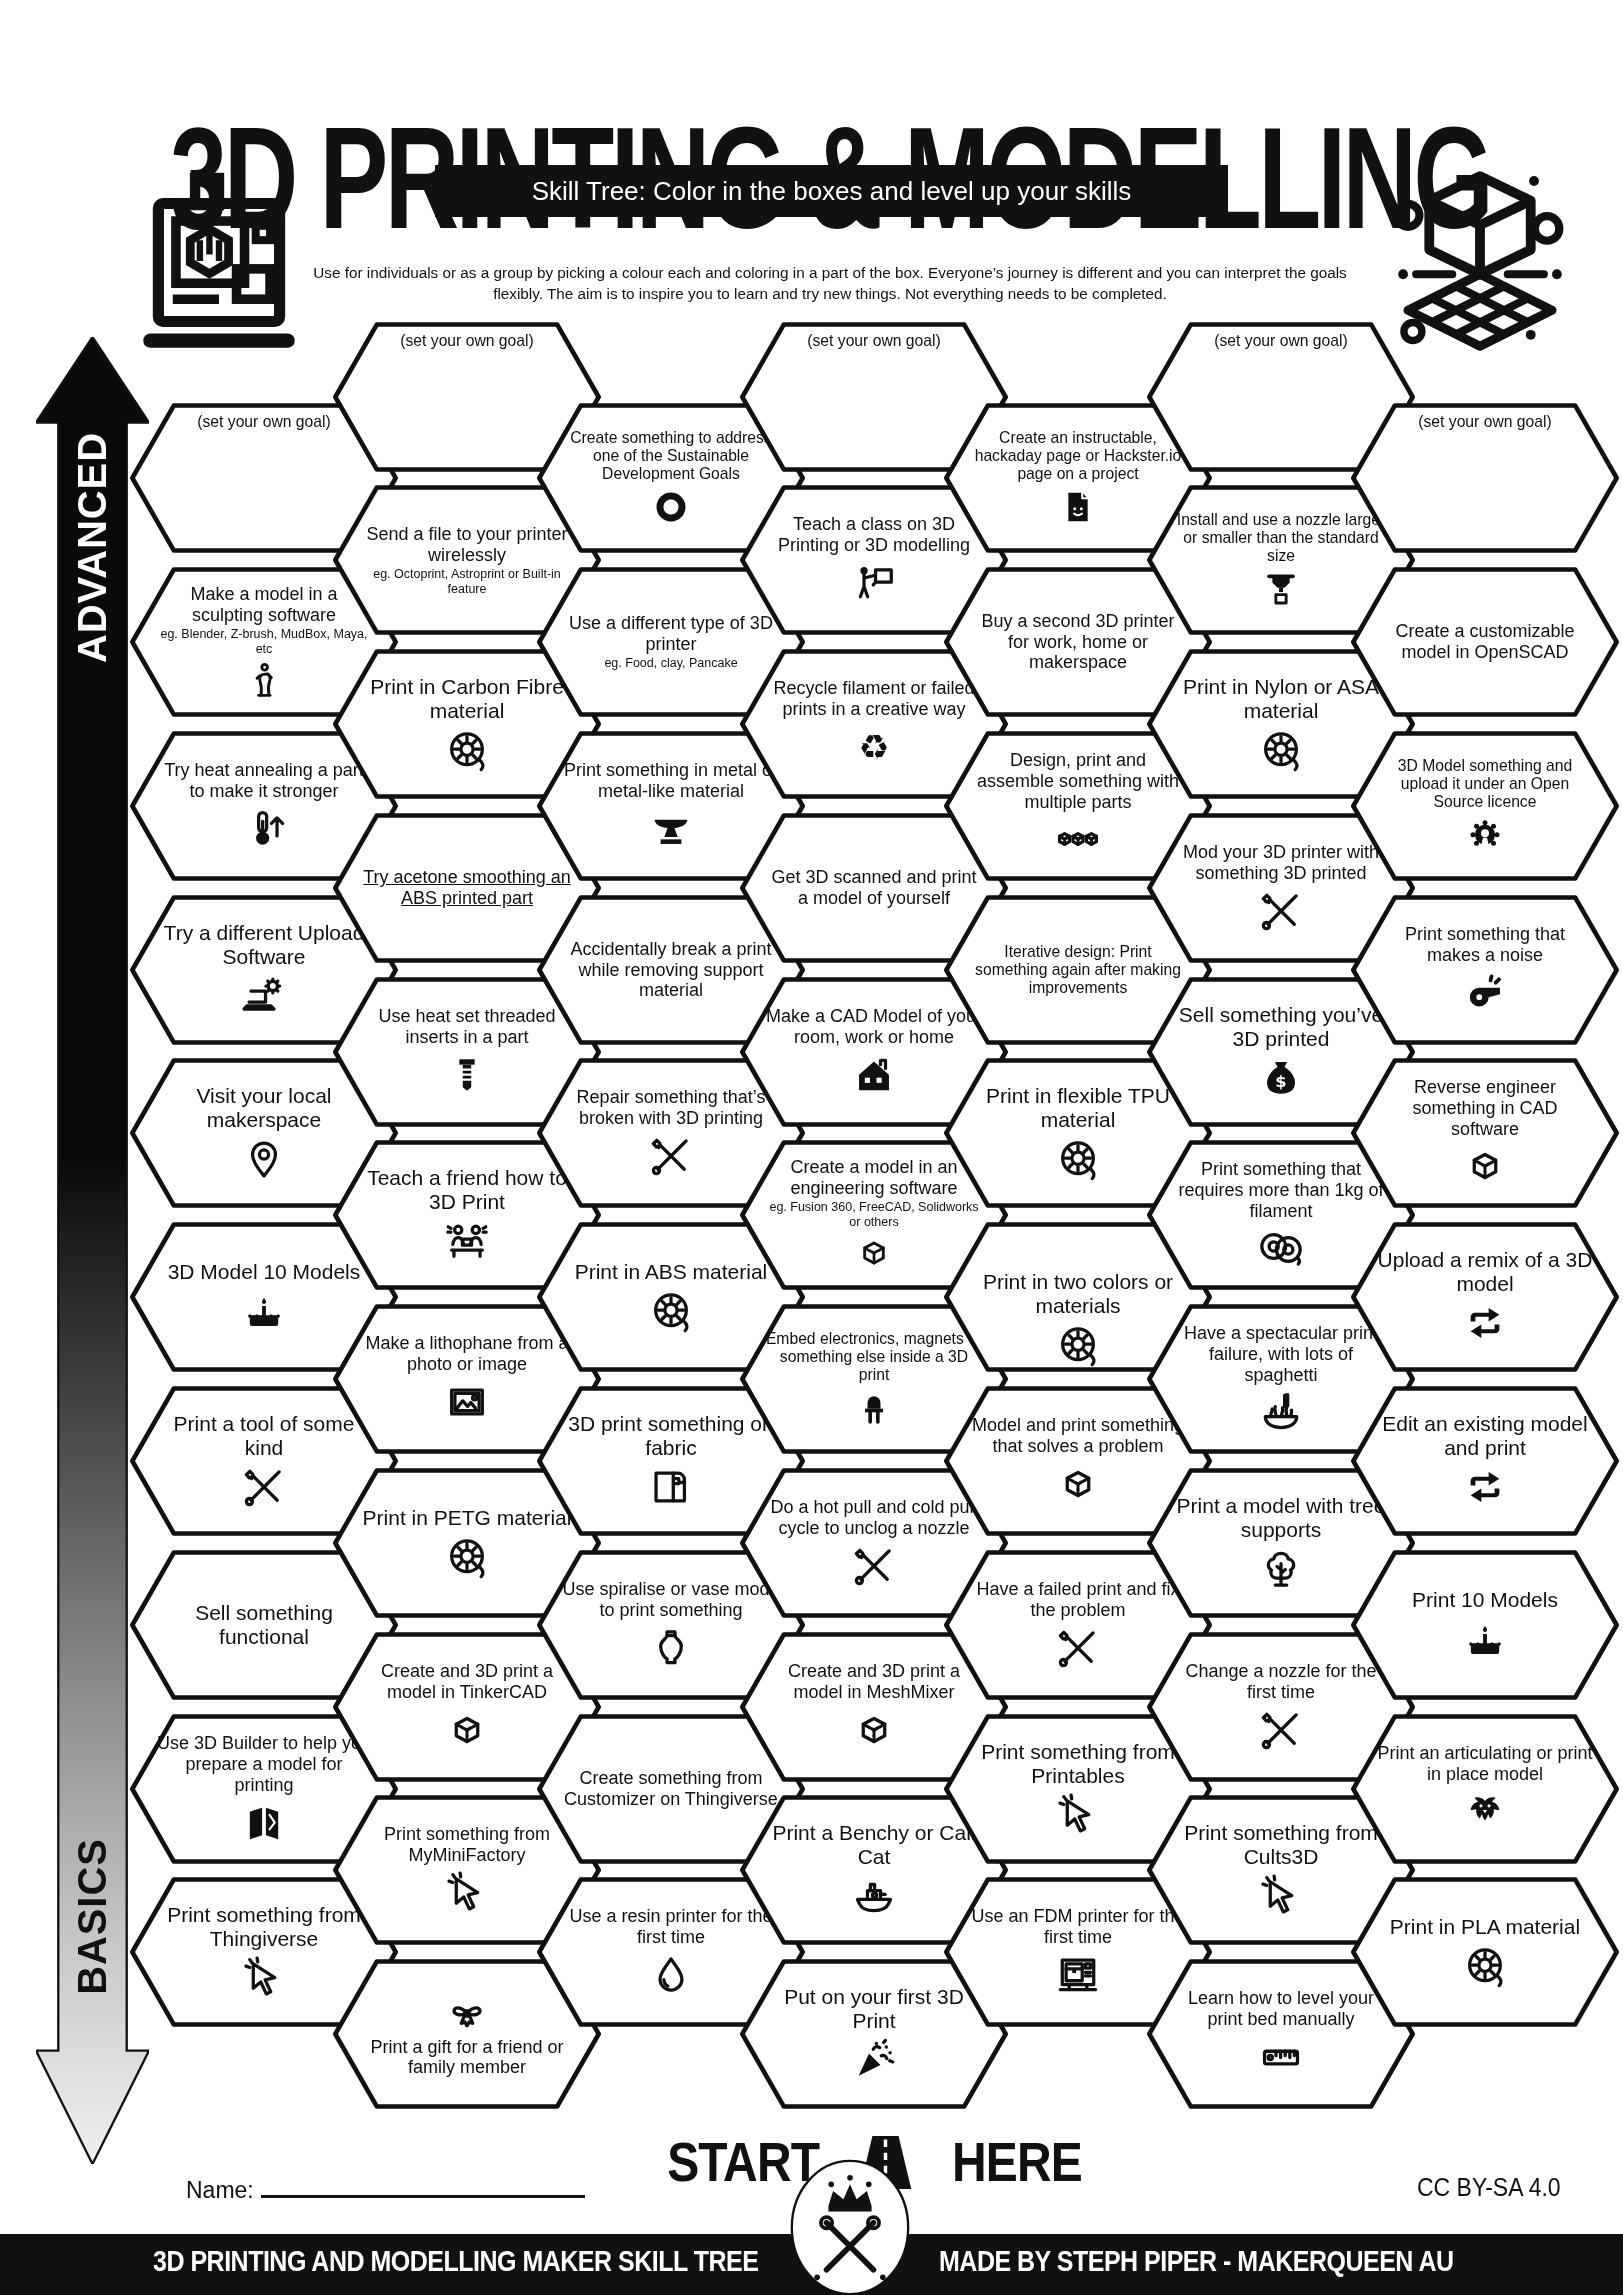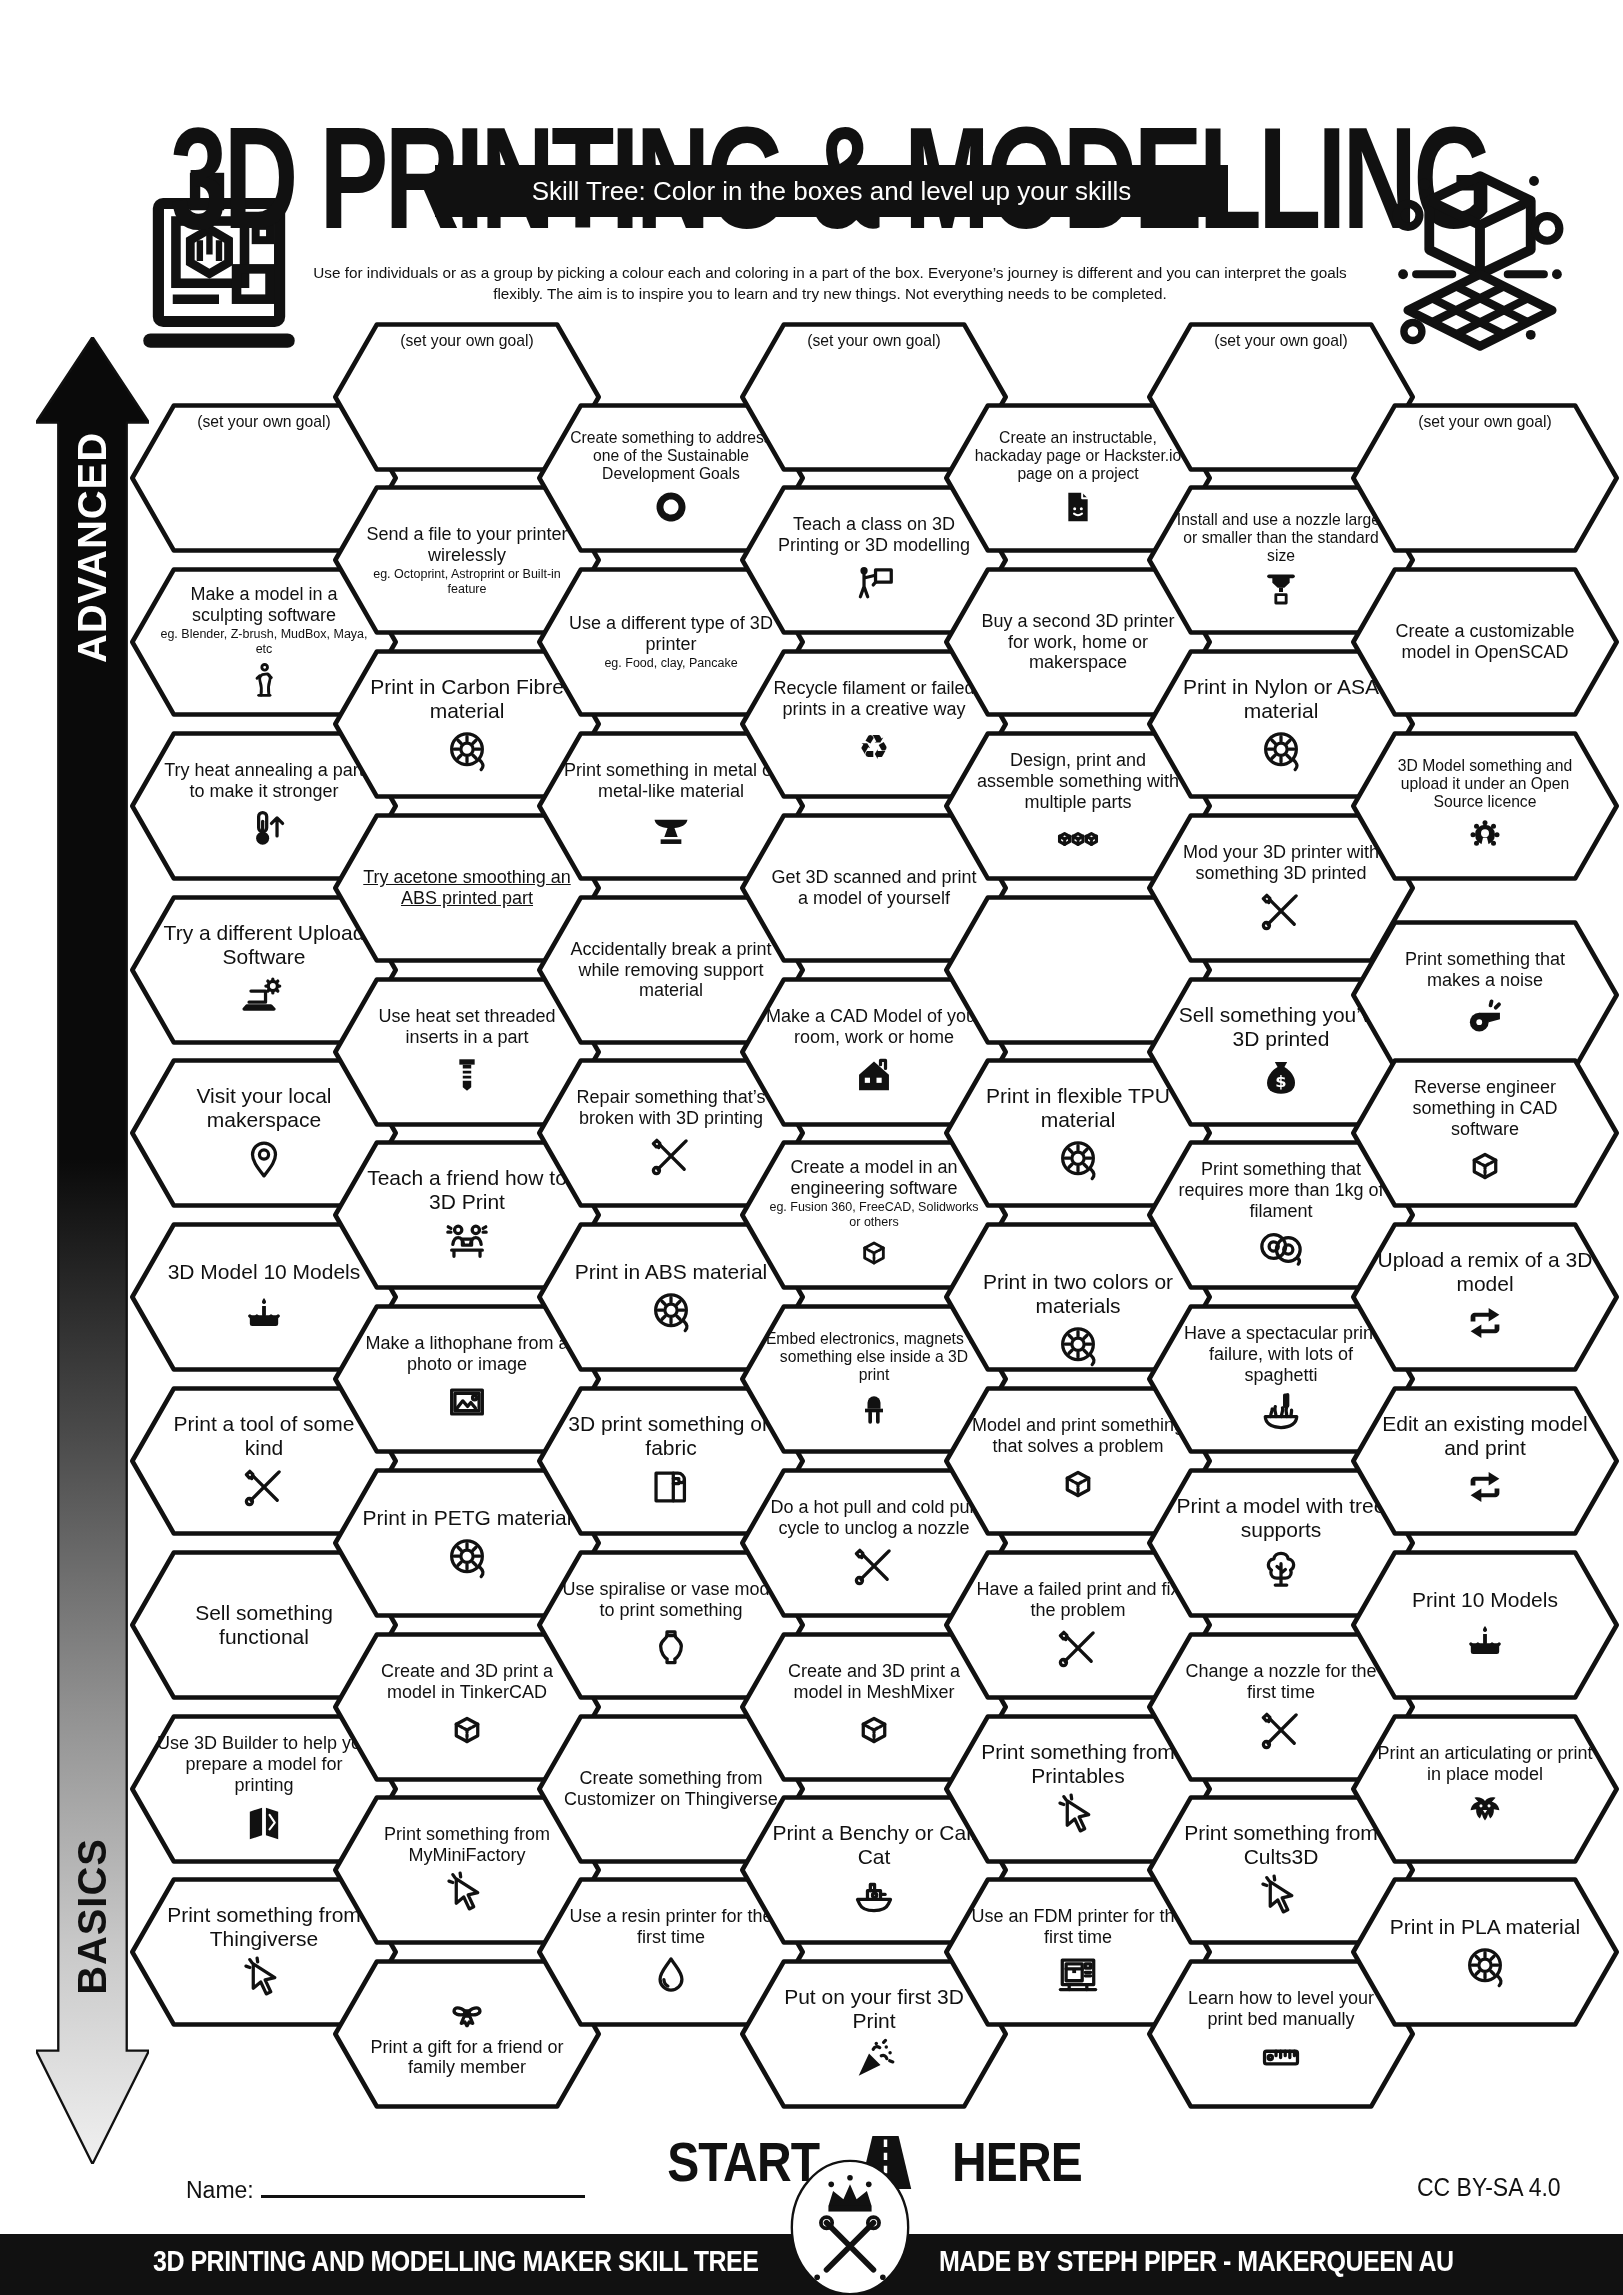--- a/index.html
+++ b/index.html
@@ -650,20 +650,23 @@
             <path d="M9.4 10.6 12 12l2.6-1.4M12 12v2.8" stroke-dasharray="1 .9"></path>
             <path d="M16.4 10.6 19 9.2l2.6 1.4v2.8L19 14.8l-2.6-1.4Z"></path>
             <path d="M16.4 10.6 19 12l2.6-1.4M19 12v2.8" stroke-dasharray="1 .9"></path>
           </svg></div>
       </div>
     </div>
     <div class="hex" style="left: 944px; top: 895px;">
       <svg class="shape" viewBox="0 0 580 324">
         <polygon points="95,5 485,5 575,162 485,319 95,319 5,162" fill="#fff" stroke="#111" stroke-width="10" stroke-linejoin="round"></polygon>
       </svg>
+      <div class="content">
+        <div class="hex-label" style="font-size: 15.7px;">Iterative design: Print something again after making improvements</div>
+      </div>
     </div>
     <div class="hex" style="left: 944px; top: 1058px;">
       <svg class="shape" viewBox="0 0 580 324">
         <polygon points="95,5 485,5 575,162 485,319 95,319 5,162" fill="#fff" stroke="#111" stroke-width="10" stroke-linejoin="round"></polygon>
       </svg>
       <div class="content">
         <div class="hex-label" style="font-size: 21px;">Print in flexible TPU material</div>
         <div class="hex-icon"><svg viewBox="0 0 24 24" width="46" height="46" fill="none" stroke="#111" stroke-width="1.7" stroke-linecap="round" stroke-linejoin="round">
             <circle cx="12" cy="11.6" r="8"></circle>
             <circle cx="12" cy="11.6" r="3.2"></circle>
@@ -913,21 +916,21 @@
             <circle cx="6.9" cy="16.9" r="1.5" fill="#111" stroke="none"></circle>
             <circle cx="4.8" cy="11.8" r="1.5" fill="#111" stroke="none"></circle>
             <circle cx="6.9" cy="6.7" r="1.5" fill="#111" stroke="none"></circle>
             <circle cx="12" cy="4.6" r="1.5" fill="#111" stroke="none"></circle>
             <circle cx="17.1" cy="6.7" r="1.5" fill="#111" stroke="none"></circle>
             <path d="M10.8 13.6 9.6 18.6a6.2 6.2 0 0 0 4.8 0l-1.2-5Z" fill="#fff" stroke="none"></path>
             <circle cx="12" cy="11" r="2.4" fill="#fff" stroke="none"></circle>
           </svg></div>
       </div>
     </div>
-    <div class="hex" style="left: 1351px; top: 920px;">
+    <div class="hex" style="left: 1351px; top: 895px;">
       <svg class="shape" viewBox="0 0 580 324">
         <polygon points="95,5 485,5 575,162 485,319 95,319 5,162" fill="#fff" stroke="#111" stroke-width="10" stroke-linejoin="round"></polygon>
       </svg>
       <div class="content">
         <div class="hex-label" style="font-size: 18px;">Print something that makes a noise</div>
         <div class="hex-icon"><svg viewBox="0 0 24 24" width="46" height="46" fill="none" stroke="#111" stroke-width="1.7" stroke-linecap="round" stroke-linejoin="round">
             <circle cx="9" cy="14.2" r="4.9" fill="#111" stroke="none"></circle>
             <path d="M9 9.3h10.8v3.4l-5.8 1.5Z" fill="#111" stroke="none"></path>
             <circle cx="9" cy="14.2" r="1.5" fill="#fff" stroke="none"></circle>
             <path d="M17.6 6.6l1.7-1.7M14.9 5.4l.5-2.1" stroke-width="2"></path>

